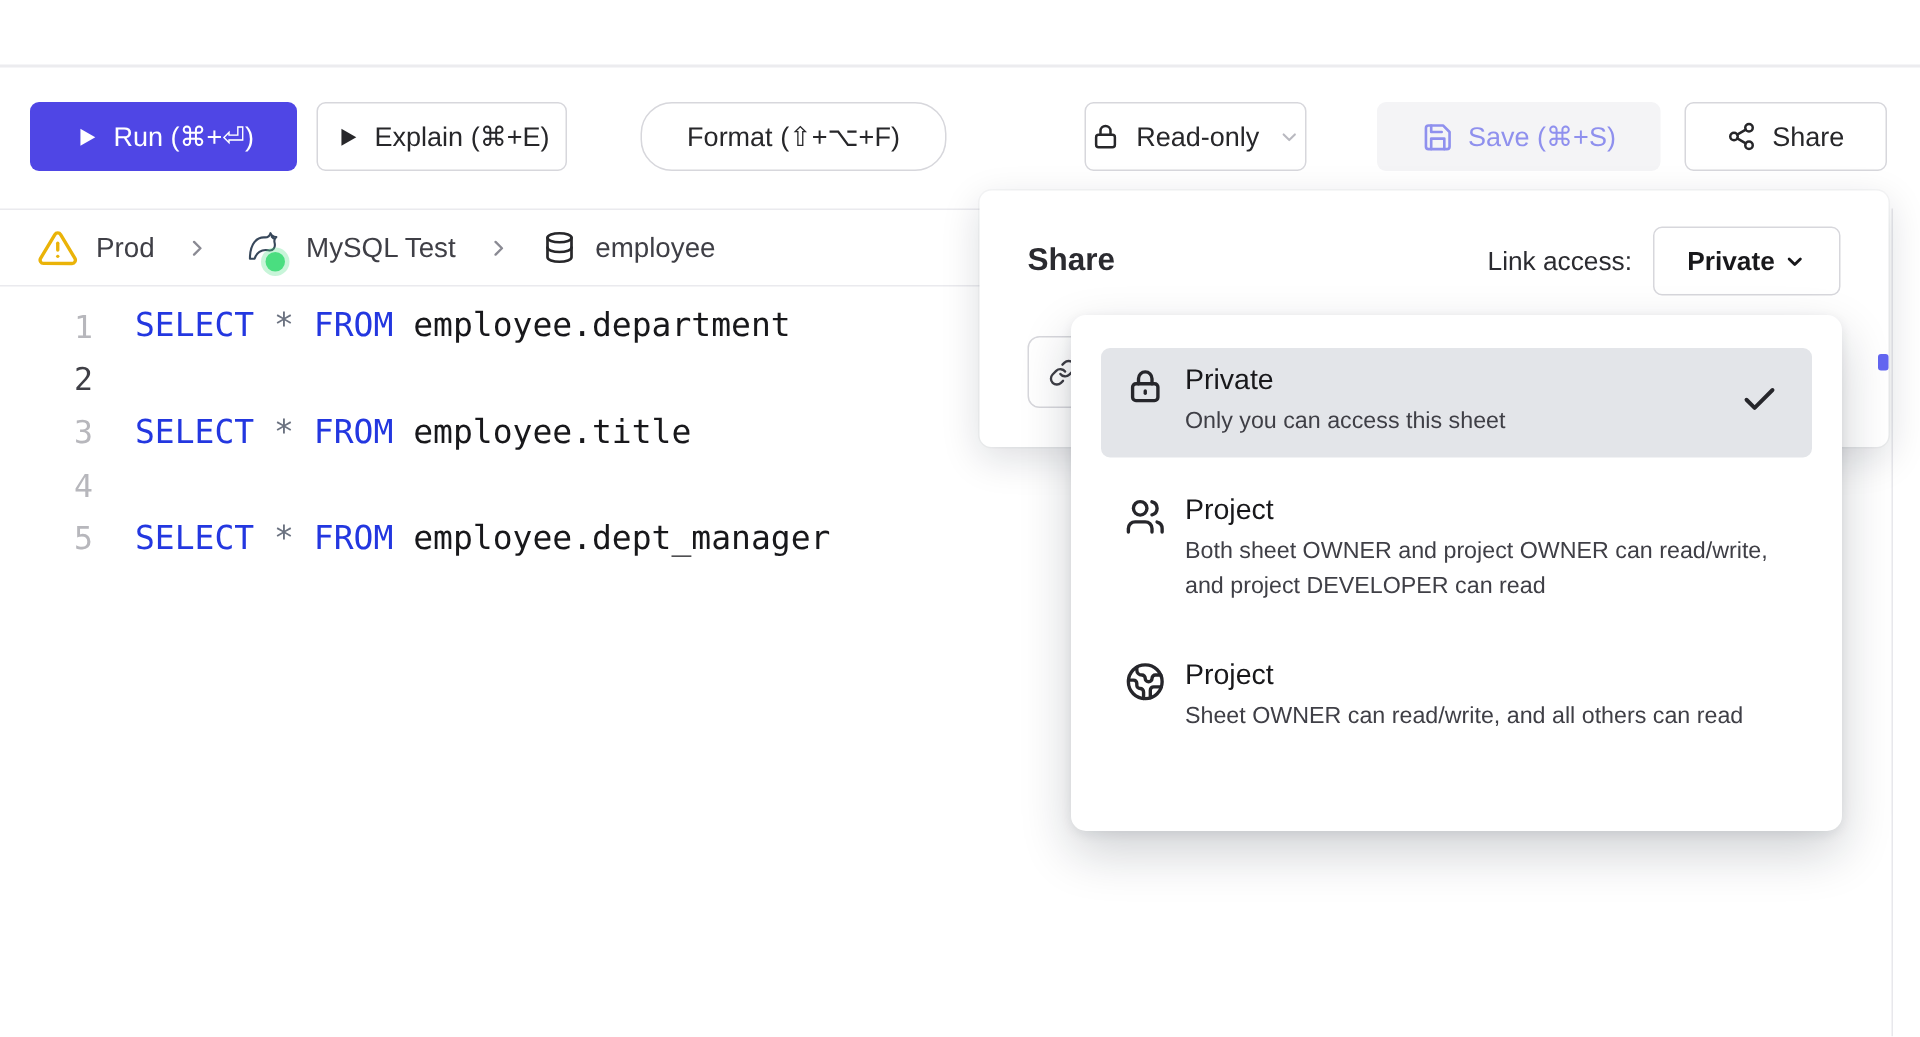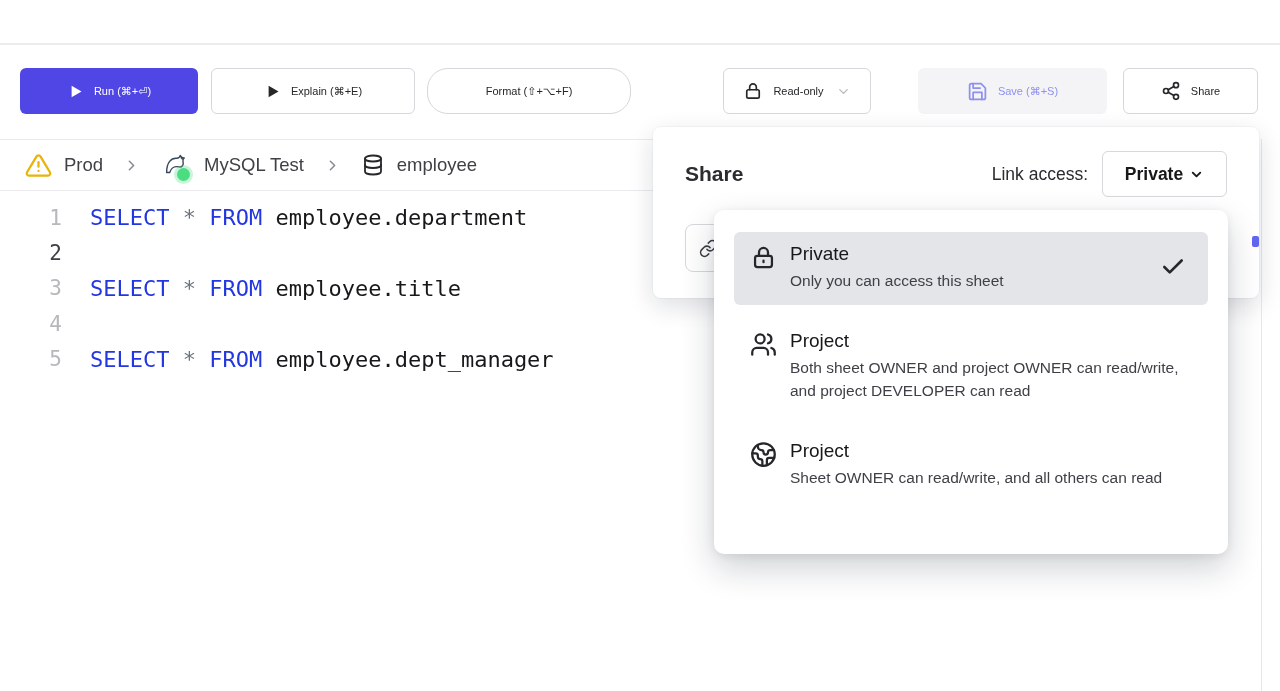--- a/index.html
+++ b/index.html
@@ -6,25 +6,25 @@
   html,body { width:1280px; height:691px; background:#ffffff; overflow:hidden;
               font-family:"Liberation Sans", sans-serif; color:#27272a; }
   .abs { position:absolute; }
   #stage { position:relative; width:1280px; height:691px; background:#fff; }
 
   
   .top-divider { top:43px; left:0; width:1280px; height:2px; background:#ececef; }
 
   
   .btn { display:flex; align-items:center; justify-content:center; gap:10px;
-         height:46px; top:68px; border-radius:6px; font-size:11px;
+         height:46px; top:68px; border-radius:6px; font-size:18px;
          background:#fff; border:1px solid #d7d7dc; color:#27272a; cursor:pointer; }
   .btn svg { flex:none; }
   .btn-run { left:20px; width:178px; background:#4f46e5; border:none; color:#fff; font-weight:500; }
-  .btn-explain { left:211px; width:204px; }
+  .btn-explain { left:211px; width:167px; }
   .btn-format { left:427px; width:204px;border-radius:21px; }
   .btn-readonly { left:723px; width:148px; }
   .btn-save { left:918px; width:189px; background:#f4f4f6; border:none; color:#8f90ee; }
   .btn-share { left:1123px; width:135px; }
   .chev-muted { color:#b9b9c0; margin-left:2px; }
 
   
   .crumbbar { top:139px; left:0; width:1116px; height:52px; background:#fff;
               border-top:1px solid #eaeaee; border-bottom:1px solid #eaeaee;
               display:flex; align-items:center; padding-left:25px; font-size:18.5px; color:#3f3f46; }

